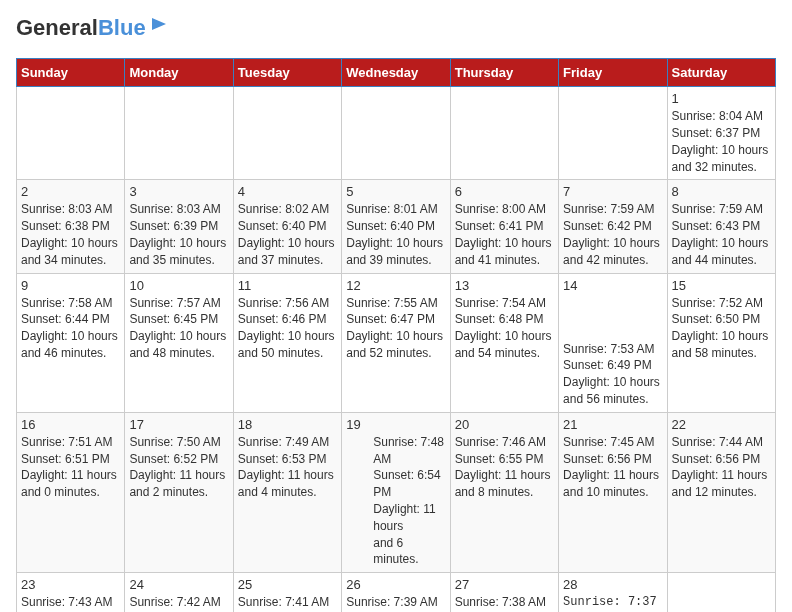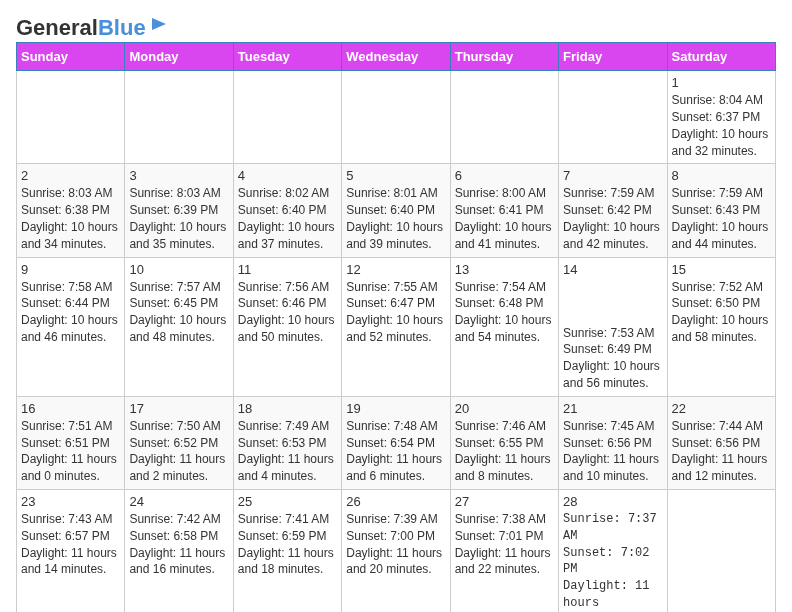--- a/index.html
+++ b/index.html
@@ -7,21 +7,21 @@
       font-family: Arial, sans-serif;
       background: #fff;
       width: 792px;
       min-height: 612px;
       padding: 16px;
     }
     .header {
       display: flex;
       justify-content: space-between;
       align-items: center;
-      margin-bottom: 2px;
+      margin-bottom: 18px;
     }
     .logo {
       display: flex;
       align-items: center;
     }
     .logo-text {
       font-size: 22px;
       font-weight: bold;
       color: #333;
       line-height: 1.1;
@@ -40,21 +40,21 @@
     .calendar-subtitle {
       font-size: 16px;
       color: #555;
     }
     table {
       width: 100%;
       border-collapse: collapse;
       table-layout: fixed;
     }
     thead tr th {
-      background-color: #d946ef;
+      background-color: #b91c1c;
       color: white;
       padding: 6px 4px;
       font-size: 13px;
       font-weight: bold;
       border: 1px solid #3a7fc1;
       text-align: left;
     }
     tbody tr td {
       border: 1px solid #ccc;
       vertical-align: top;
@@ -248,21 +248,21 @@
         </td>
         <td>
           <div class="day-number">18</div>
           <div class="day-info" style="white-space: pre-line;">Sunrise: 7:49 AM
 Sunset: 6:53 PM
 Daylight: 11 hours
 and 4 minutes.</div>
         </td>
         <td>
           <div class="day-number">19</div>
-          <div class="day-info" style="white-space: pre-line;">Sunrise: 7:48 AM
+          <div class="day-info" style="white-space: pre-line; margin-left: 27px;">Sunrise: 7:48 AM
 Sunset: 6:54 PM
 Daylight: 11 hours
 and 6 minutes.</div>
         </td>
         <td>
           <div class="day-number">20</div>
           <div class="day-info" style="white-space: pre-line;">Sunrise: 7:46 AM
 Sunset: 6:55 PM
 Daylight: 11 hours
 and 8 minutes.</div>

